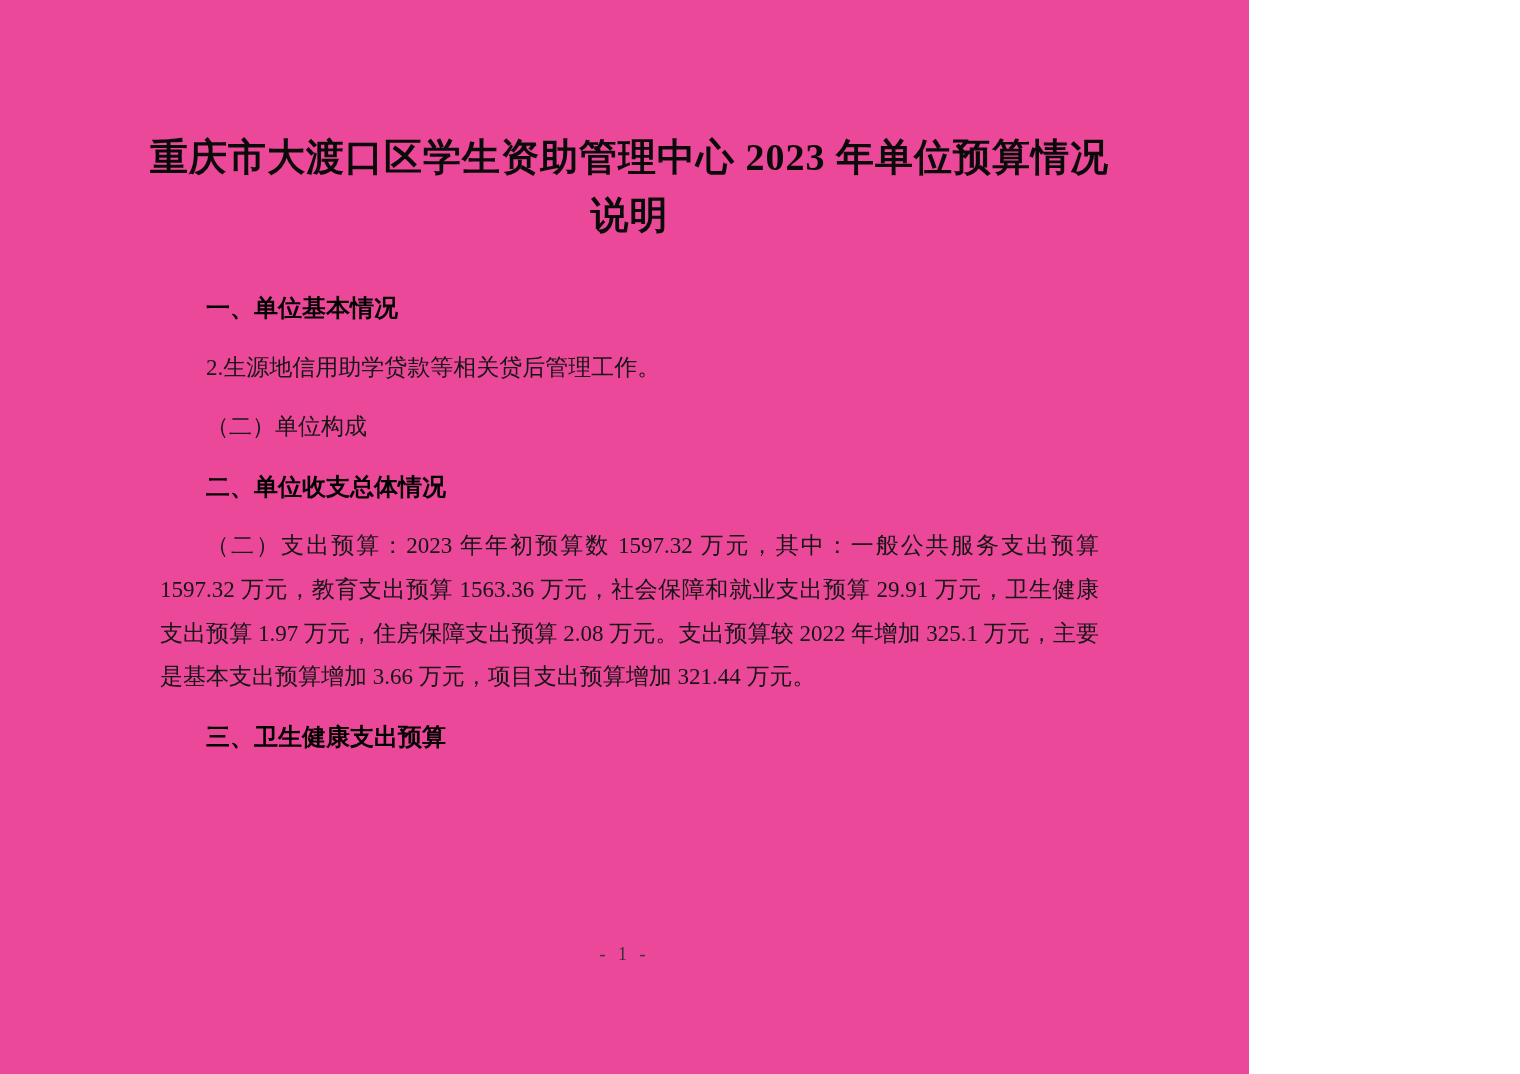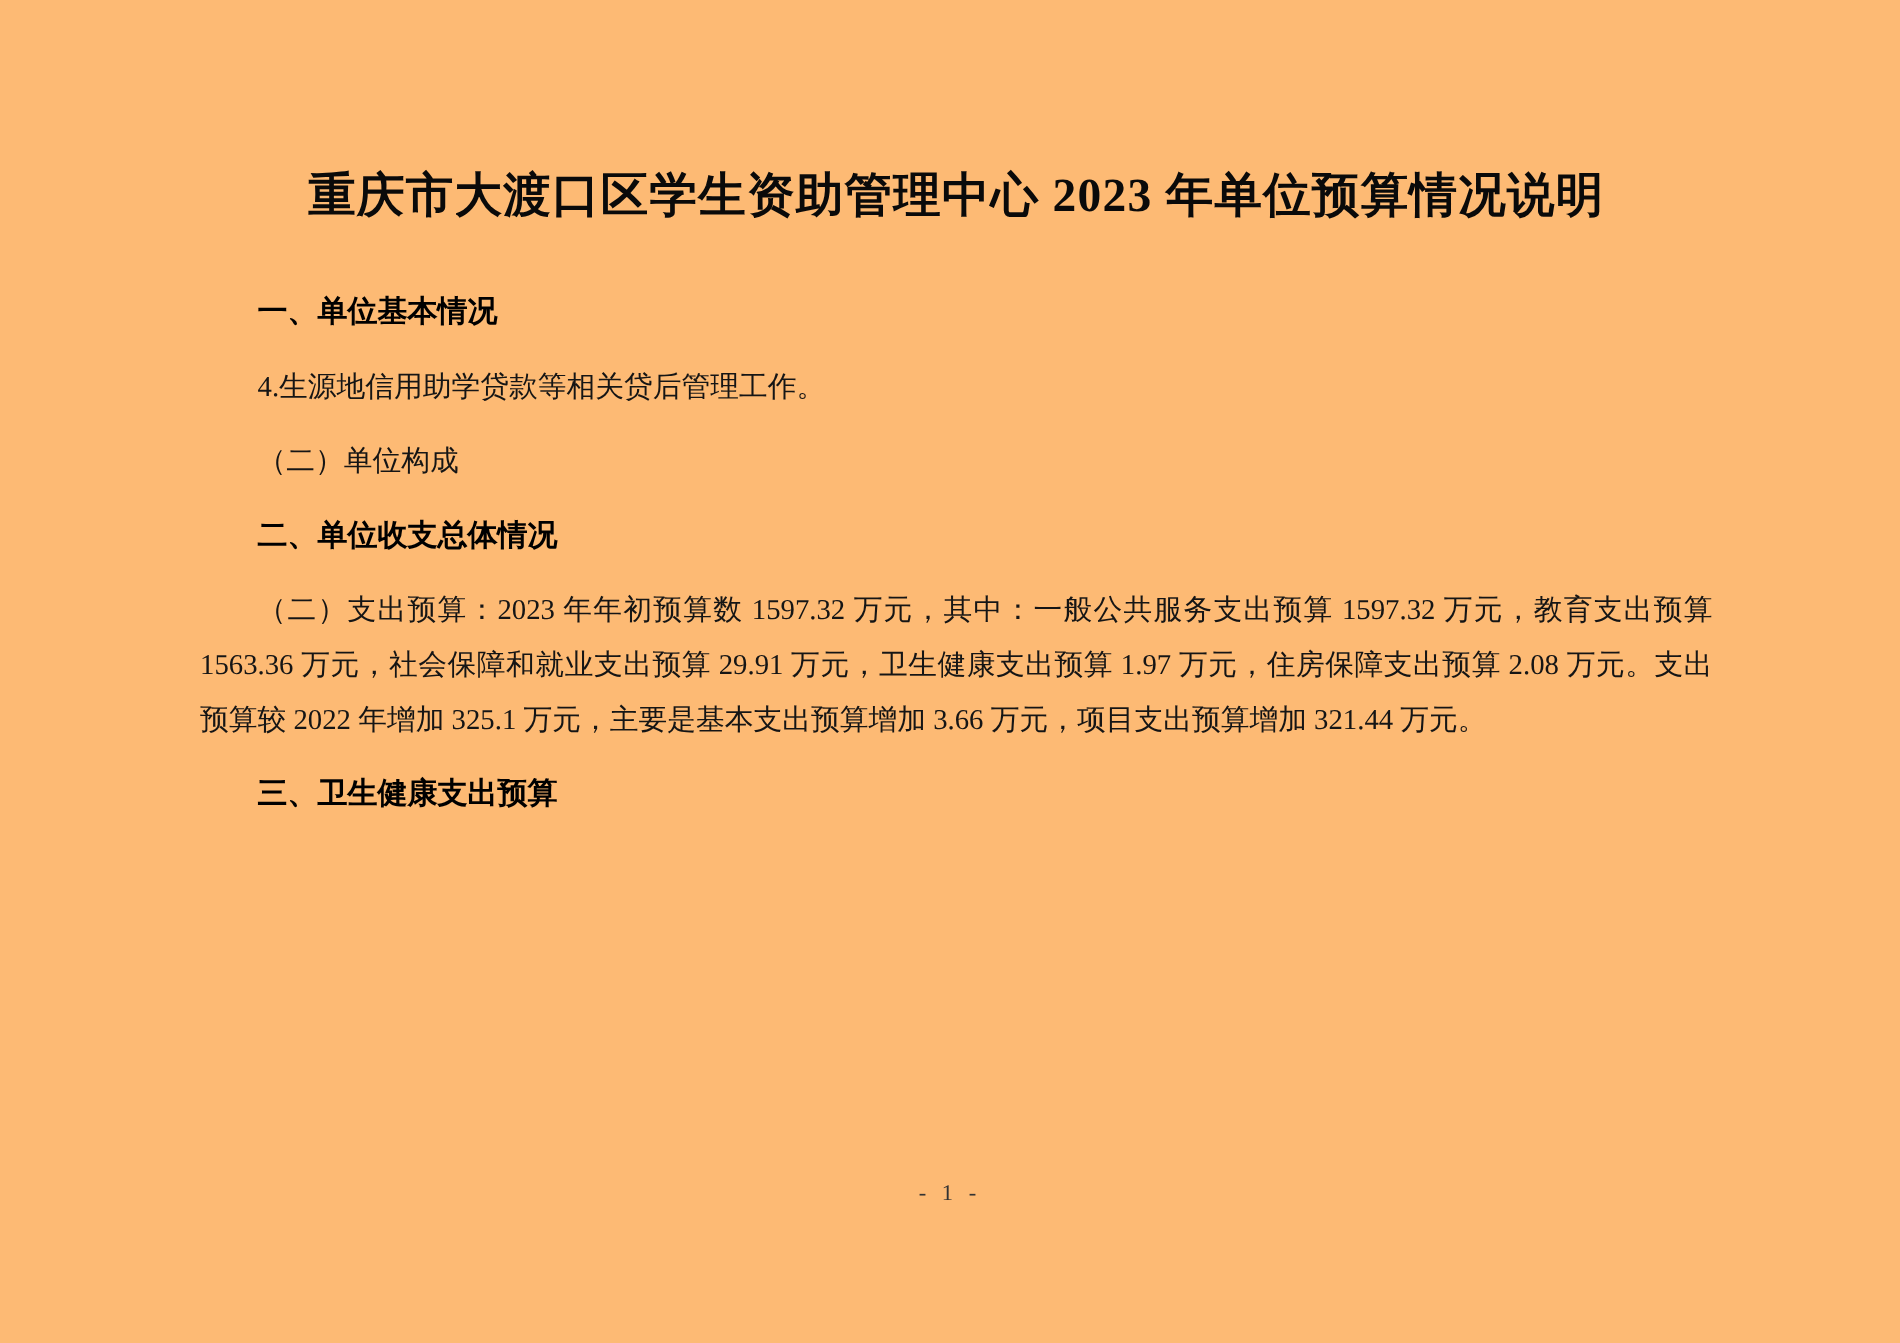--- a/index.html
+++ b/index.html
@@ -9,23 +9,23 @@
   }
   body {
     width: 1520px;
     height: 1074px;
     overflow: hidden;
     color: #000000;
     font-family: "Liberation Serif", "DejaVu Serif", serif;
   }
   .page {
     position: relative;
-    width: 1520px;
+    width: 1249px;
     height: 1074px;
-    background: #fdba74;
+    background: #ec4899;
   }
   .content {
     padding: 128px 134px 0 144px;
   }
   .doc-title {
     margin: 0 0 42px 0;
     text-align: center;
     font-size: 38px;
     font-weight: bold;
     line-height: 58px;
@@ -67,21 +67,21 @@
 
 <div class="page">
   <div class="content">
 
     <h1 class="doc-title">重庆市大渡口区学生资助管理中心 2023 年单位预算情况说明</h1>
 
     <p class="line heading">一、单位基本情况</p>
 
 
 
-    <p class="line indent">4.生源地信用助学贷款等相关贷后管理工作。</p>
+    <p class="line indent">2.生源地信用助学贷款等相关贷后管理工作。</p>
 
 
 
     <p class="line indent">（二）单位构成</p>
 
 
     <p class="line heading">二、单位收支总体情况</p>
 
 
     <p class="line indent">（二）支出预算：2023 年年初预算数 1597.32 万元，其中：一般公共服务支出预算 1597.32 万元，教育支出预算 1563.36 万元，社会保障和就业支出预算 29.91 万元，卫生健康支出预算 1.97 万元，住房保障支出预算 2.08 万元。支出预算较 2022 年增加 325.1 万元，主要是基本支出预算增加 3.66 万元，项目支出预算增加 321.44 万元。</p>

